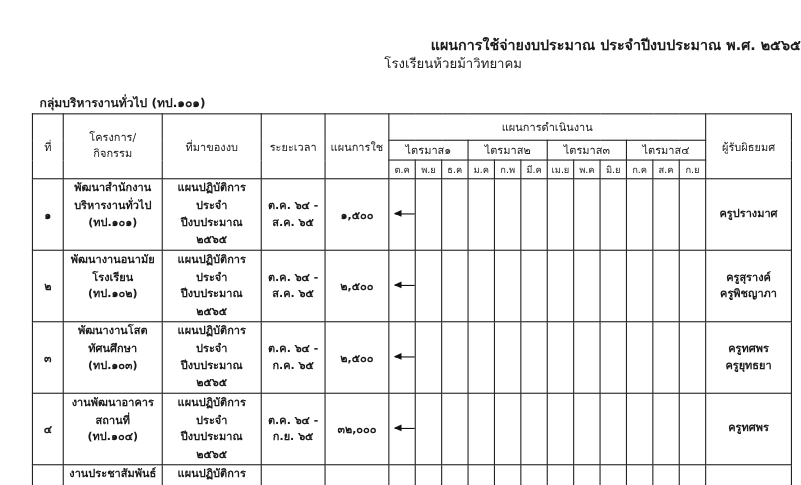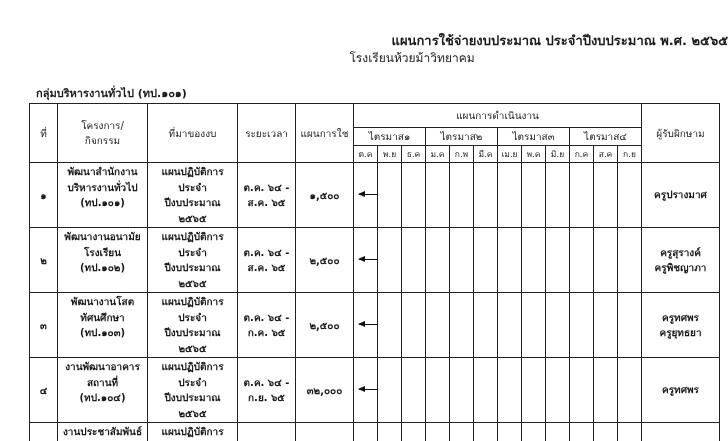--- a/index.html
+++ b/index.html
@@ -98,21 +98,21 @@
     </colgroup>
     <thead>
       <tr class="hdr1">
         <th rowspan="3">ที่</th>
         <th rowspan="3" class="ml">โครงการ/
 กิจกรรม</th>
         <th rowspan="3">ที่มาของงบ</th>
         <th rowspan="3">ระยะเวลา</th>
         <th rowspan="3">แผนการใช</th>
         <th colspan="12">แผนการดำเนินงาน</th>
-        <th rowspan="3">ผู้รับผิกษาม</th>
+        <th rowspan="3">ผู้รับผิธยมศ</th>
       </tr>
       <tr class="hdr2">
         <th colspan="3" class="quarter">ไตรมาส๑</th>
         <th colspan="3" class="quarter">ไตรมาส๒</th>
         <th colspan="3" class="quarter">ไตรมาส๓</th>
         <th colspan="3" class="quarter">ไตรมาส๔</th>
       </tr>
       <tr class="hdr3">
         <th class="month">ต.ค</th>
         <th class="month">พ.ย</th>

